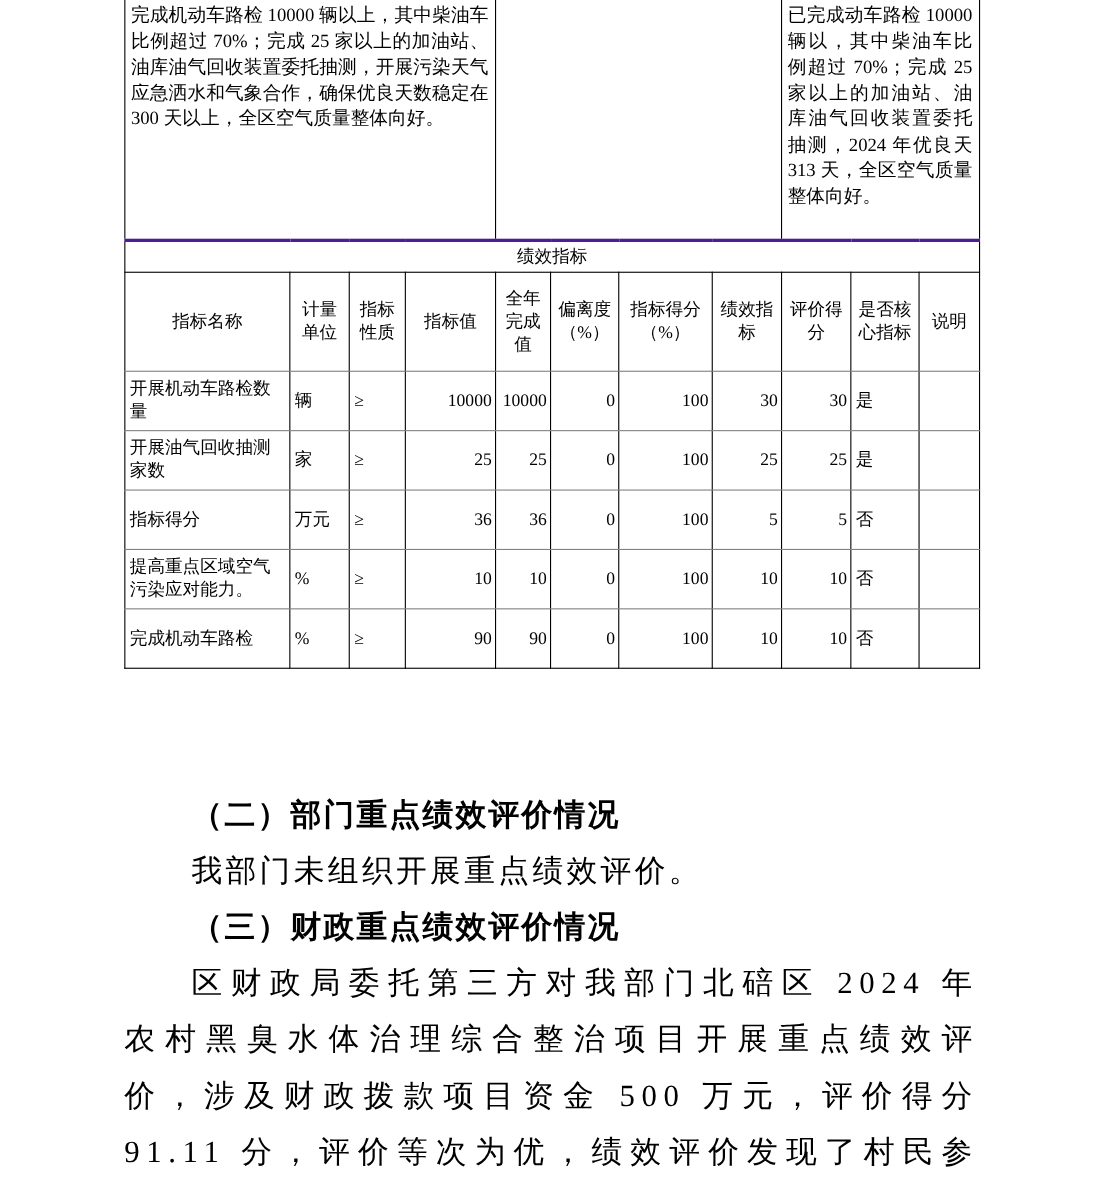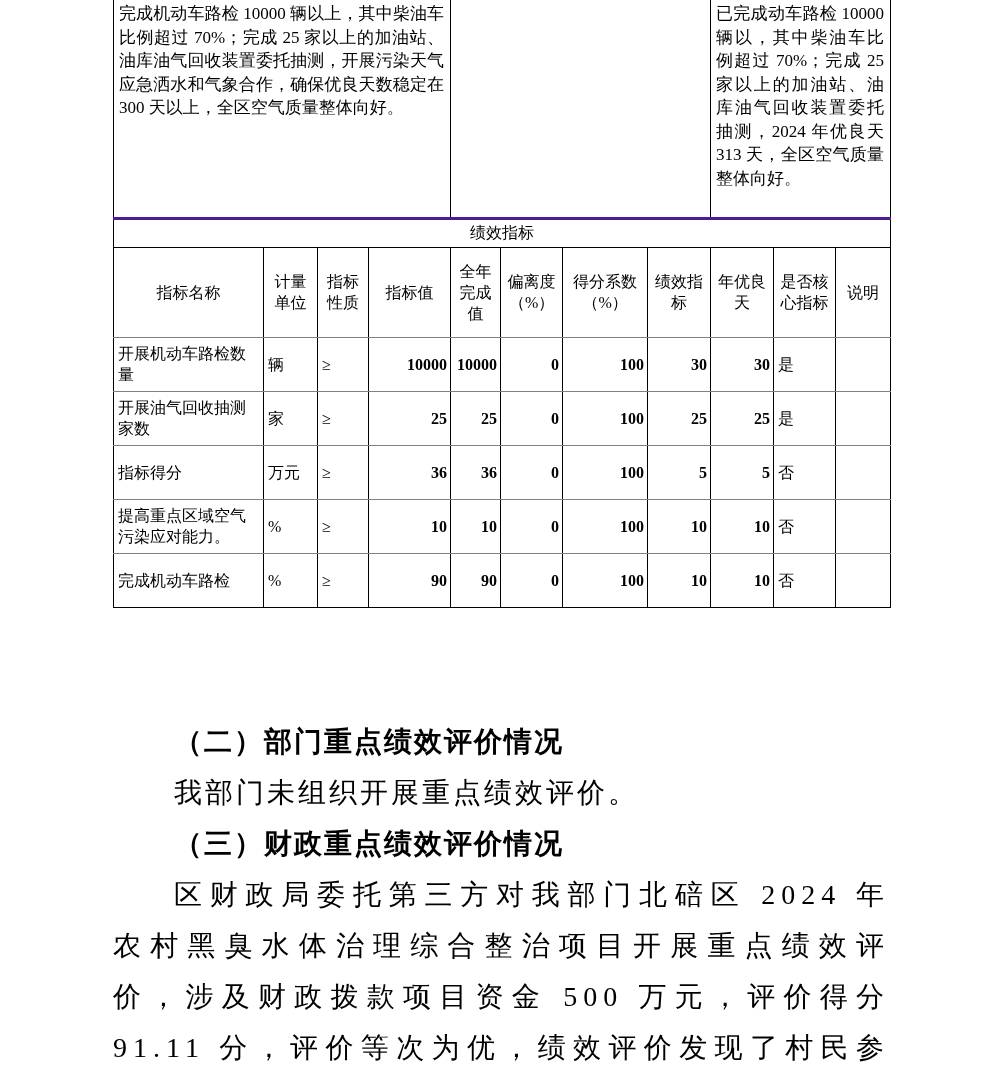--- a/index.html
+++ b/index.html
@@ -51,21 +51,21 @@
     vertical-align: middle;
     line-height: 21px;
     padding: 2px 3px;
   }
   tr.data-row td {
     height: 54px;
     vertical-align: middle;
     line-height: 21px;
   }
   tr.data-row td.txt { text-align: left; padding-left: 4px; padding-right: 2px; }
-  tr.data-row td.num { text-align: right; padding-right: 3px; font-weight: bold; }
+  tr.data-row td.num { text-align: right; padding-right: 3px; }
   tr.last-row td { border-bottom: 1px solid #000000; }
 
   
   .body-text {
     position: absolute;
     left: 113px; top: 716px;
     width: 777px;
   }
   .body-text p {
     margin: 0;
@@ -107,23 +107,23 @@
     <td colspan="11">绩效指标</td>
   </tr>
 
   <tr class="header-row">
     <th>指标名称</th>
     <th>计量单位</th>
     <th>指标性质</th>
     <th>指标值</th>
     <th>全年完成值</th>
     <th>偏离度（%）</th>
-    <th>得分系数（%）</th>
+    <th>指标得分（%）</th>
     <th>绩效指标</th>
-    <th>年优良天</th>
+    <th>评价得分</th>
     <th>是否核心指标</th>
     <th>说明</th>
   </tr>
 
   <tr class="data-row">
     <td class="txt">开展机动车路检数量</td>
     <td class="txt">辆</td>
     <td class="txt">≥</td>
     <td class="num">10000</td>
     <td class="num">10000</td>

